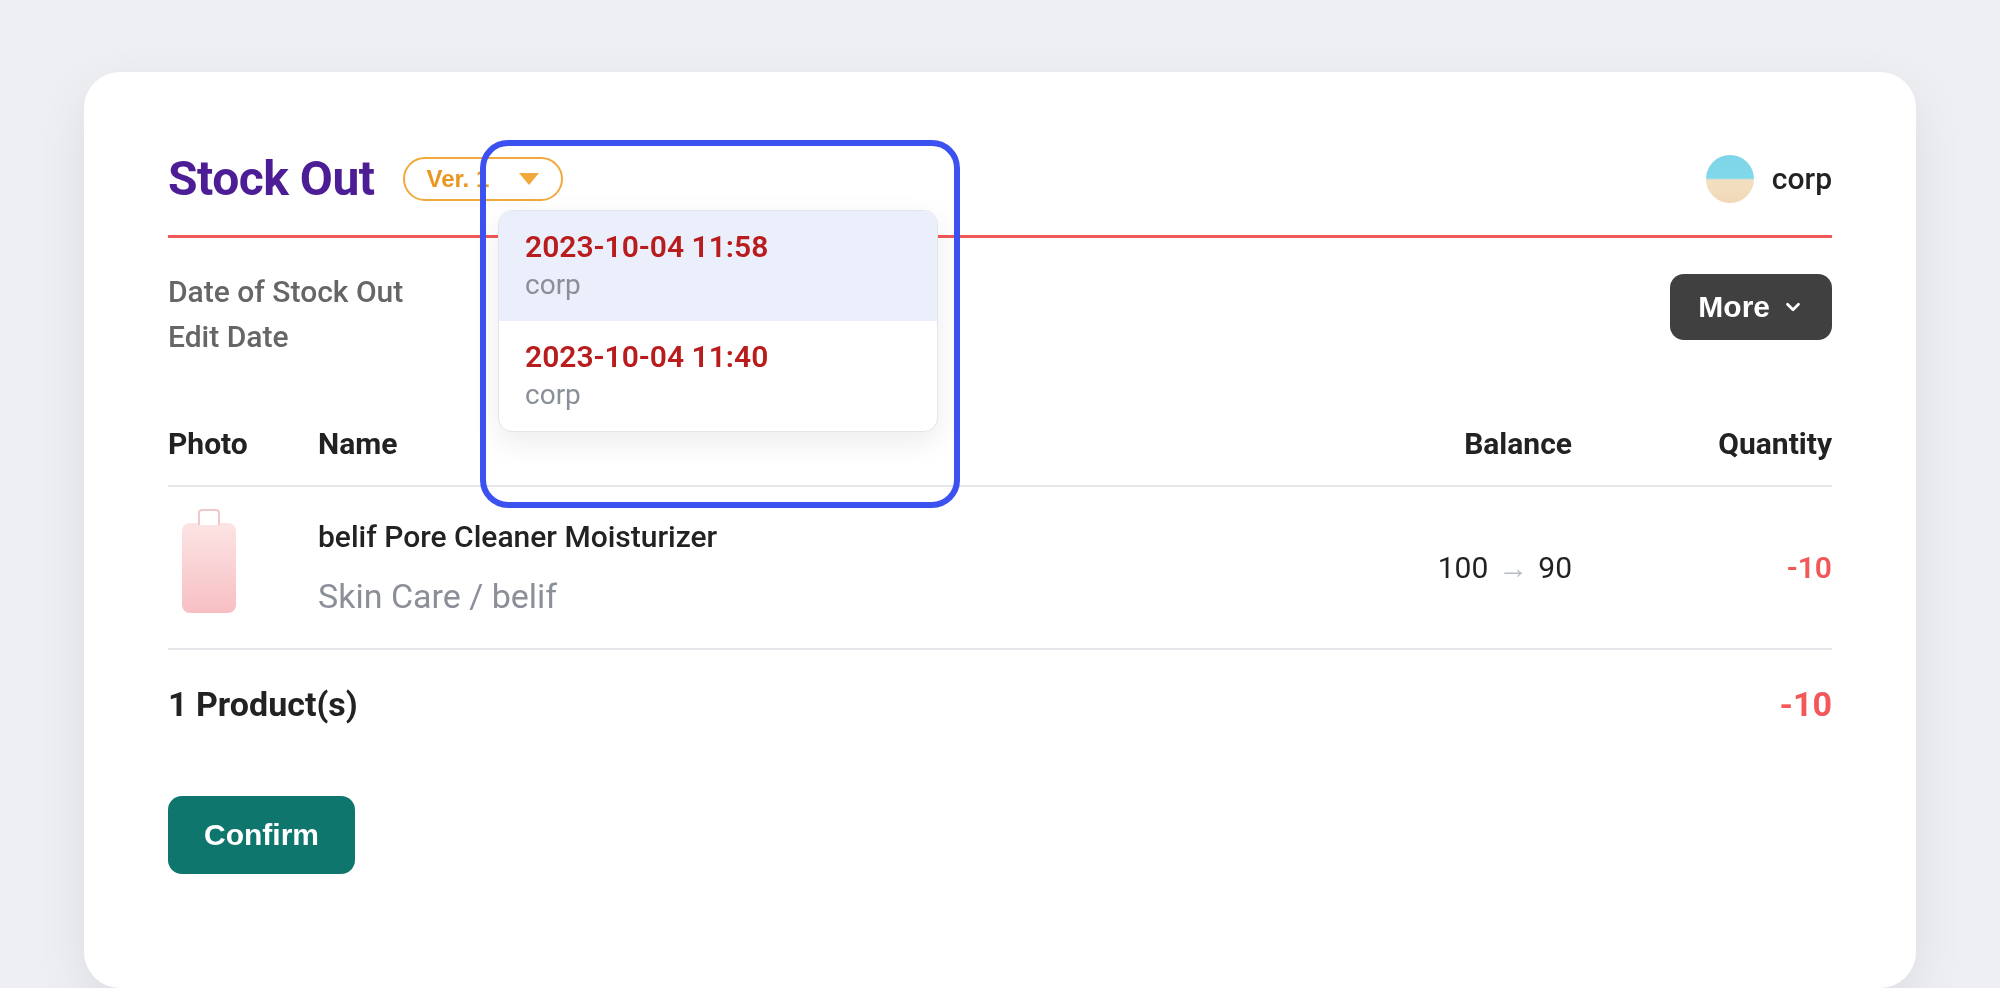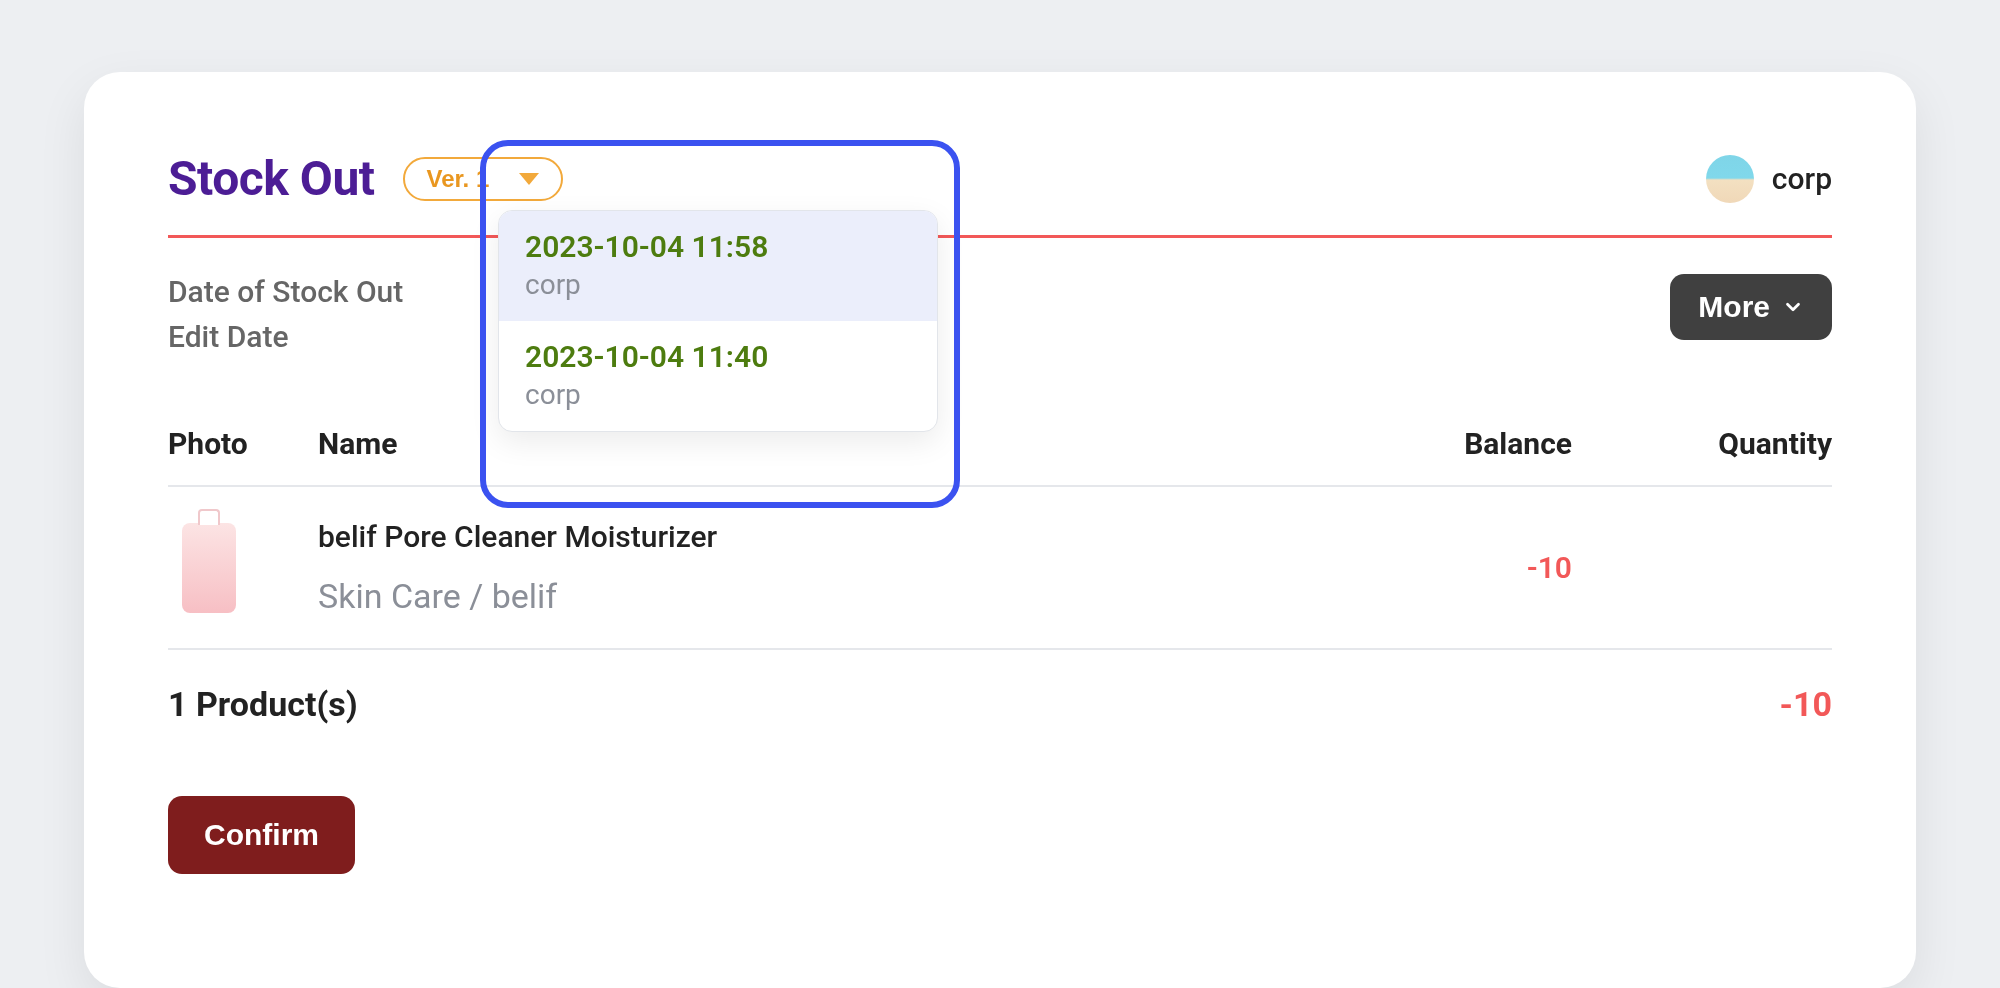--- a/index.html
+++ b/index.html
@@ -138,21 +138,21 @@
     grid-template-columns: 150px 1fr 260px 260px;
     align-items: center;
     padding: 34px 0 0 0;
   }
   .totals-label { grid-column: 1 / span 2; font-size: 34px; font-weight: 700; }
   .totals-qty { text-align: right; font-size: 34px; font-weight: 700; color: #F25858; }
 
   
   .confirm-btn {
     margin-top: 72px;
-    background: #7f1d1d;
+    background: #0f766e;
     color: #fff;
     font-size: 30px;
     font-weight: 600;
     border: none;
     border-radius: 14px;
     padding: 22px 36px;
     cursor: pointer;
   }
 
   
@@ -177,21 +177,21 @@
     border-radius: 14px;
     box-shadow: 0 10px 30px rgba(0,0,0,0.08);
     z-index: 40;
     overflow: hidden;
   }
   .dd-item {
     padding: 18px 26px 20px 26px;
     cursor: pointer;
   }
   .dd-item.selected { background: #EBEEFB; }
-  .dd-time { font-size: 30px; font-weight: 600; color: #4d7c0f; }
+  .dd-time { font-size: 30px; font-weight: 600; color: #b91c1c; }
   .dd-user { font-size: 28px; color: #8B8F98; margin-top: 4px; }
 
   .chev { width:22px; height:22px; }
 </style>
 </head>
 <body>
 
 <div class="card">
 
   <div class="header-row">
@@ -231,20 +231,25 @@
 
   
   <div class="row">
     <div>
       <div class="prod-photo"></div>
     </div>
     <div>
       <div class="prod-name">belif Pore Cleaner Moisturizer</div>
       <div class="prod-cat">Skin Care / belif</div>
     </div>
+    <div class="balance-cell">
+      <span>100</span>
+      <span class="arrow">→</span>
+      <span>90</span>
+    </div>
     <div class="qty-cell">-10</div>
   </div>
 
   
   <div class="totals-row">
     <div class="totals-label">1 Product(s)</div>
     <div></div>
     <div class="totals-qty">-10</div>
   </div>
 

